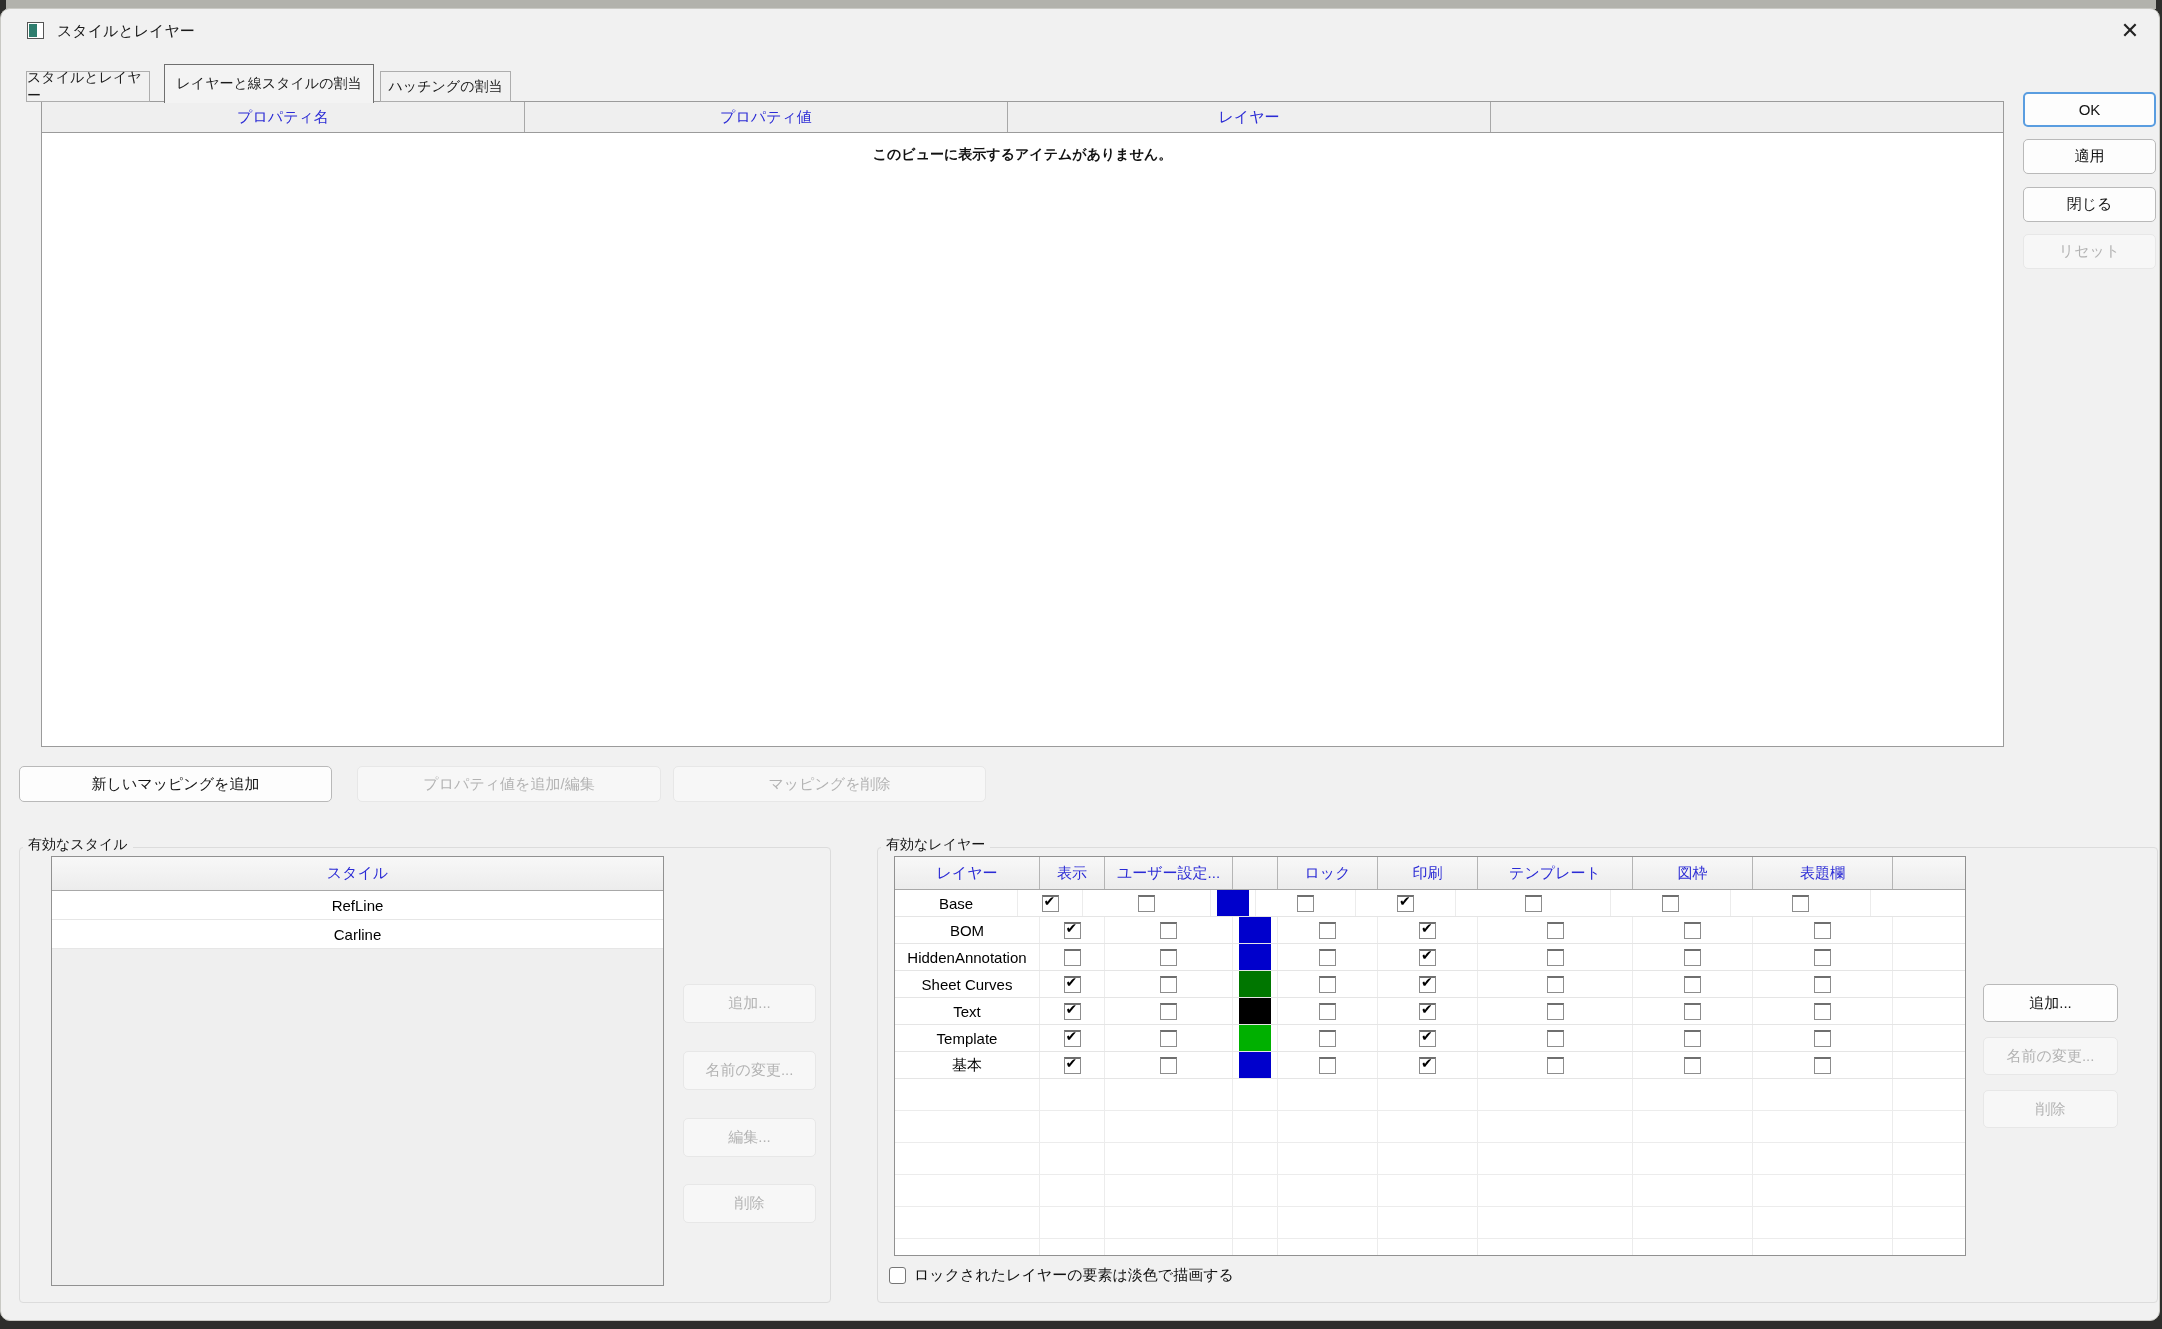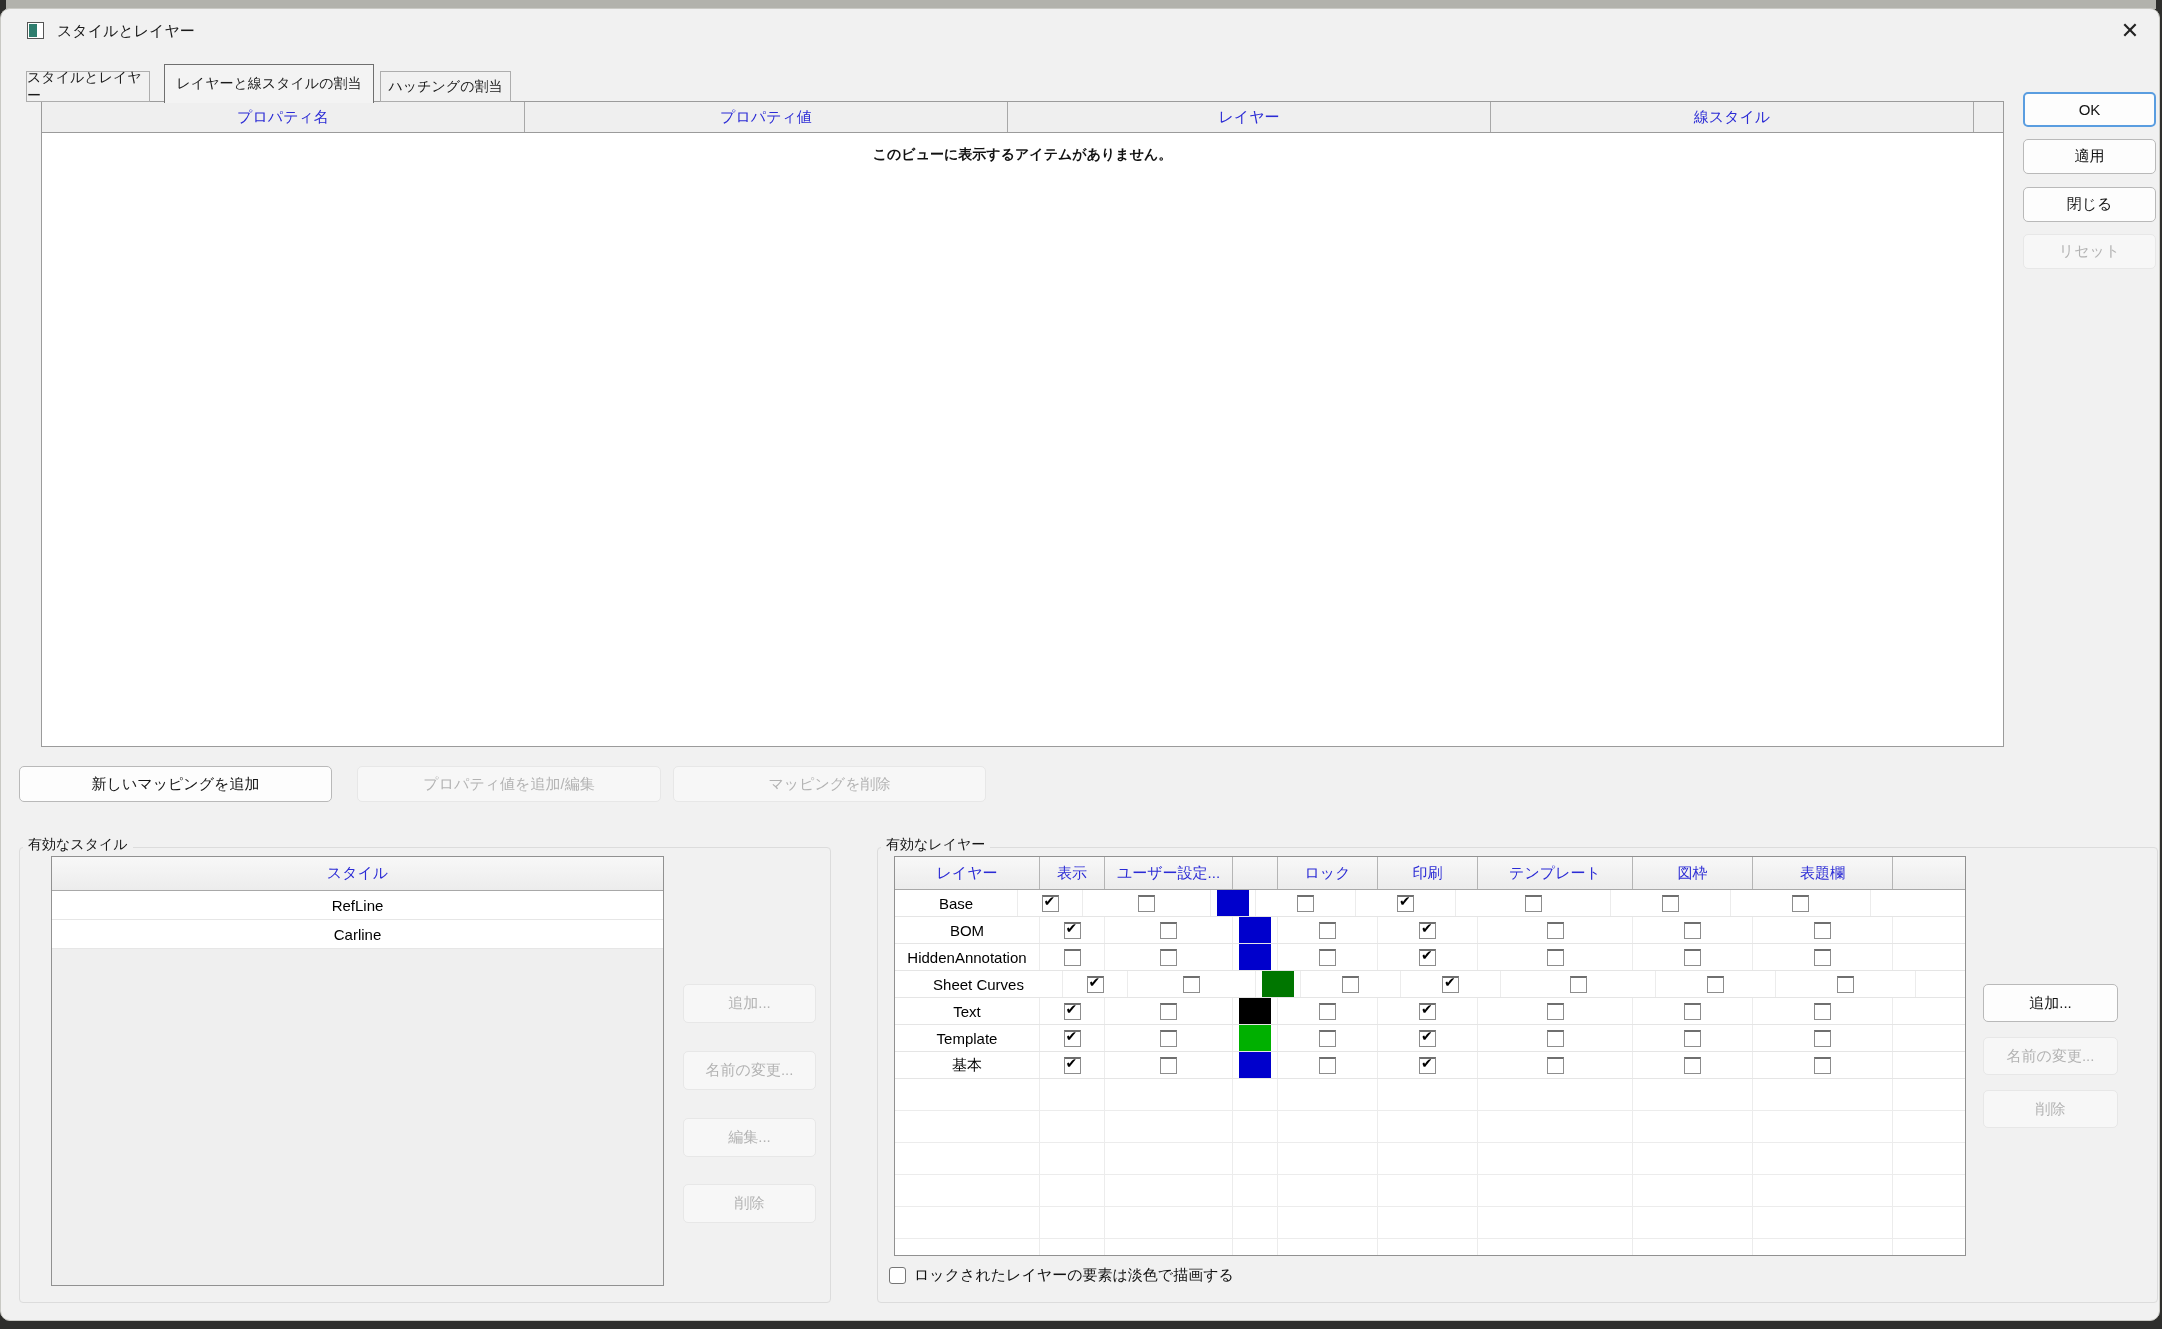--- a/index.html
+++ b/index.html
@@ -88,21 +88,20 @@
 
   <div class="tab tab1">スタイルとレイヤー</div>
   <div class="tab tab2 active">レイヤーと線スタイルの割当</div>
   <div class="tab tab3">ハッチングの割当</div>
 
   <div class="map-table">
     <div class="map-head">
       <div class="hcell blue" style="width:483px;">プロパティ名</div>
       <div class="hcell blue" style="width:483px;">プロパティ値</div>
       <div class="hcell blue" style="width:483px;">レイヤー</div>
-      <div class="hcell blue" style="width:483px;">線スタイル</div>
       <div class="hcell" style="flex:1;border-right:none;"></div>
     </div>
     <div class="map-empty">このビューに表示するアイテムがありません。</div>
   </div>
 
   <div class="btn primary side-btn" style="top:83px;">OK</div>
   <div class="btn side-btn" style="top:130px;">適用</div>
   <div class="btn side-btn" style="top:178px;">閉じる</div>
   <div class="btn side-btn disabled" style="top:225px;">リセット</div>
 
@@ -218,21 +217,21 @@
           </div>
           <div class="cell" style="width:120px;">
             <div class="gridcb"></div>
           </div>
           <div class="cell" style="width:140px;">
             <div class="gridcb"></div>
           </div>
           <div class="cell" style="flex:1;border-right:none;"></div>
         </div>
         <div class="layer-row">
-          <div class="cell" style="width:168px;">Sheet Curves</div>
+          <div class="cell" style="width:145px;">Sheet Curves</div>
           <div class="cell" style="width:65px;">
             <div class="gridcb checked"></div>
           </div>
           <div class="cell" style="width:128px;">
             <div class="gridcb"></div>
           </div>
           <div class="cell" style="width:45px;">
             <div class="swatch" style="background: rgb(0, 118, 0);"></div>
           </div>
           <div class="cell" style="width:100px;">

